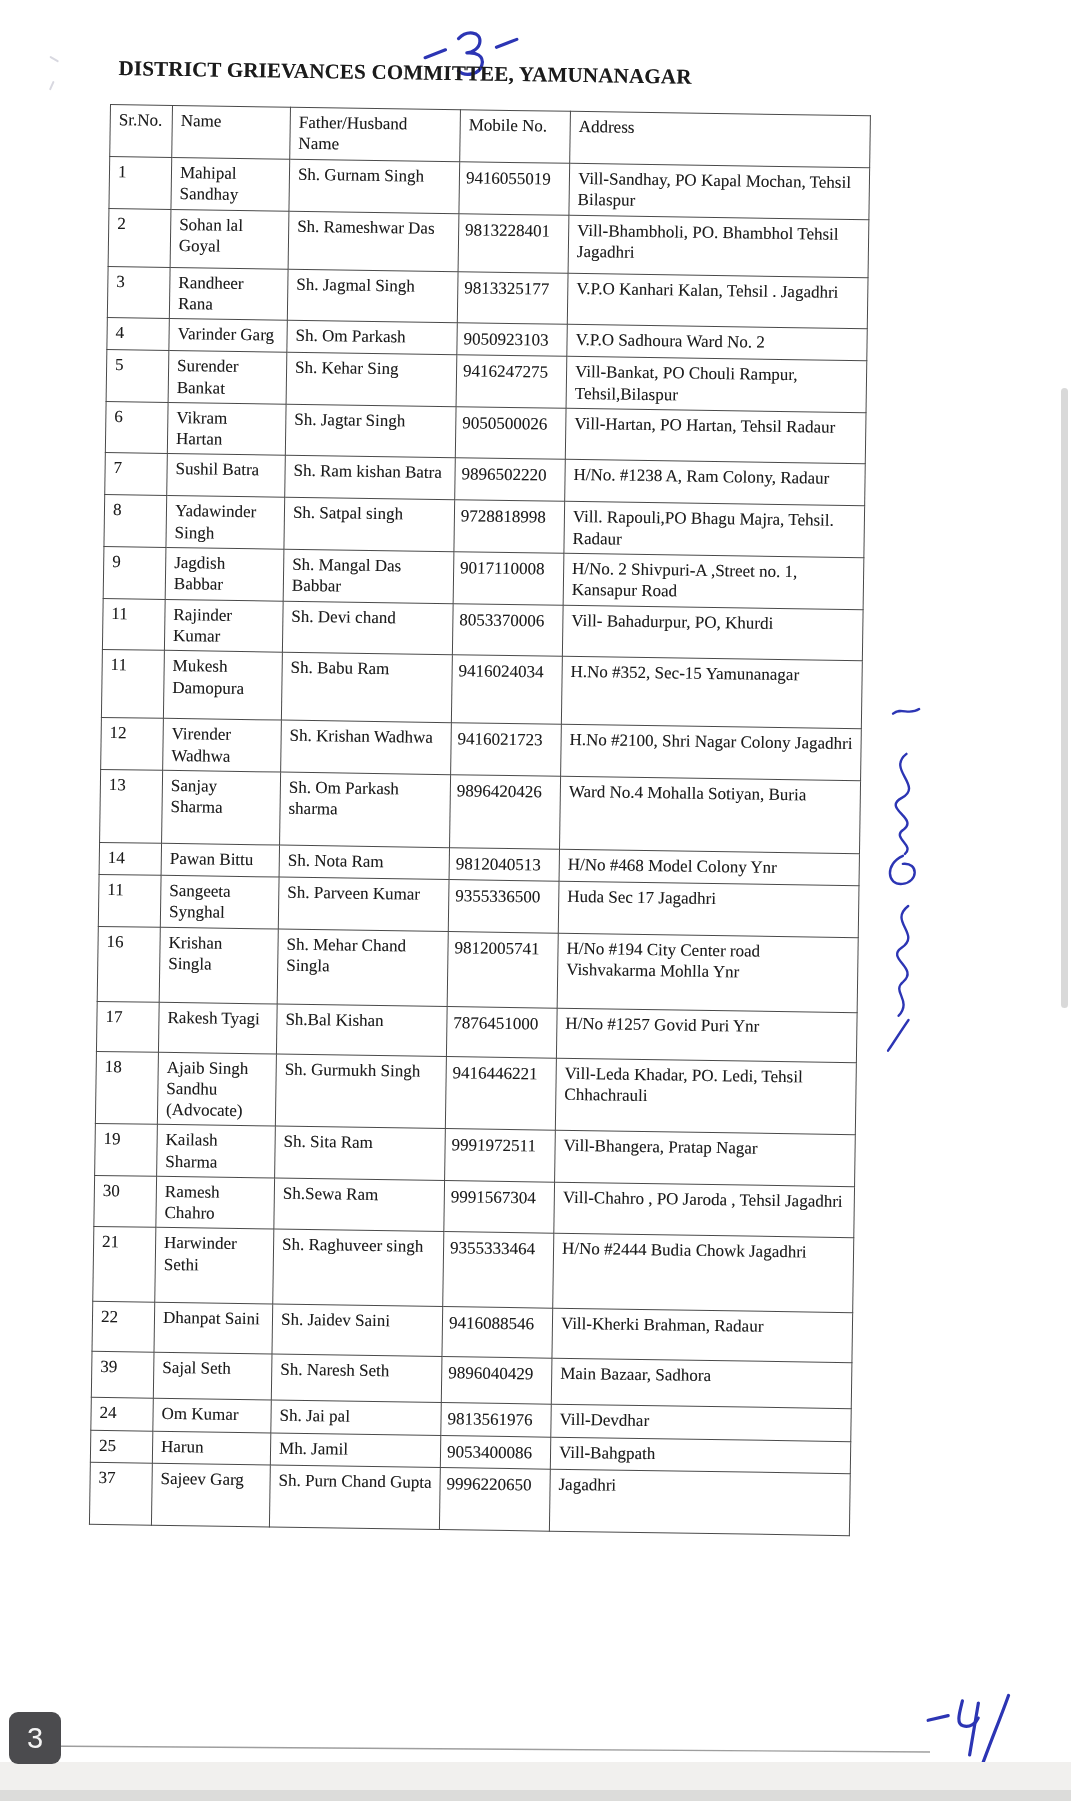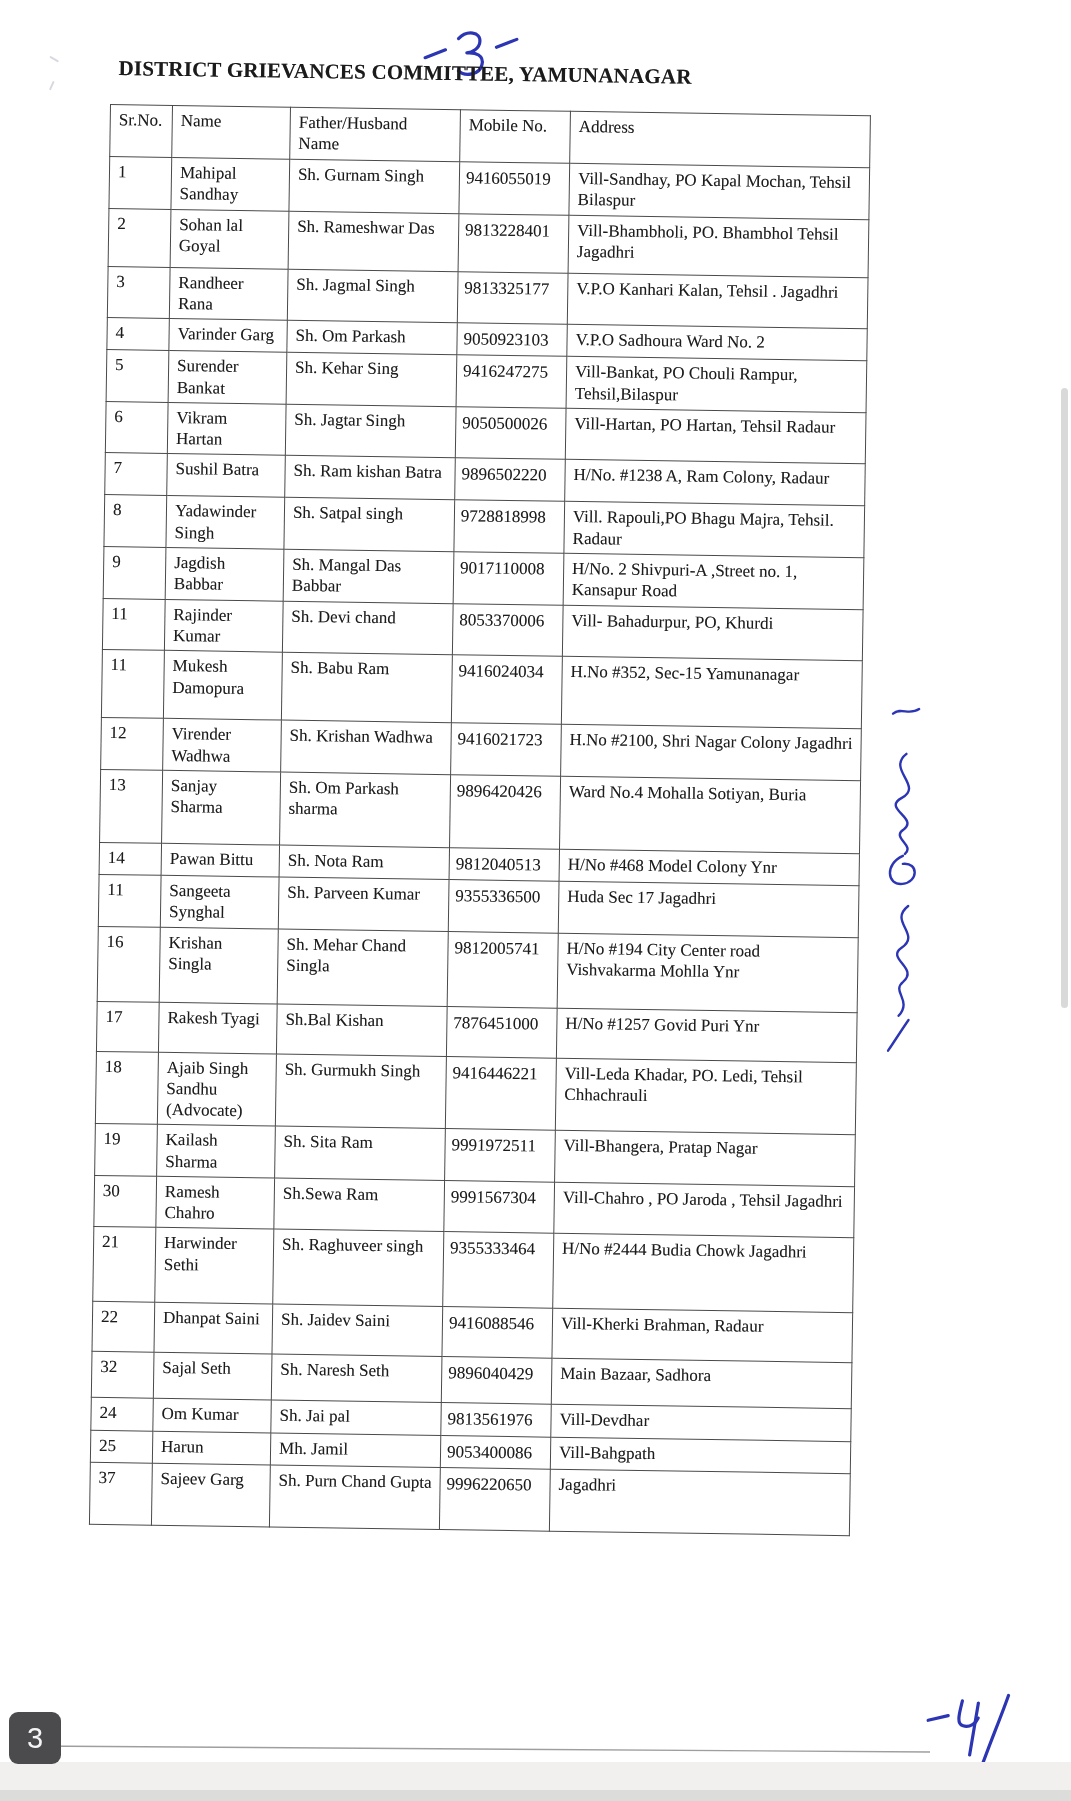--- a/index.html
+++ b/index.html
@@ -268,21 +268,21 @@
 
     <tr style="height: 50px;">
       <td>22</td>
       <td>Dhanpat Saini</td>
       <td>Sh. Jaidev Saini</td>
       <td class="col-mobile">9416088546</td>
       <td>Vill-Kherki Brahman, Radaur</td>
     </tr>
 
     <tr style="height: 46px;">
-      <td>32</td>
+      <td>39</td>
       <td>Sajal Seth</td>
       <td>Sh. Naresh Seth</td>
       <td class="col-mobile">9896040429</td>
       <td>Main Bazaar, Sadhora</td>
     </tr>
 
     <tr style="height: 28px;">
       <td>24</td>
       <td>Om Kumar</td>
       <td>Sh. Jai pal</td>

